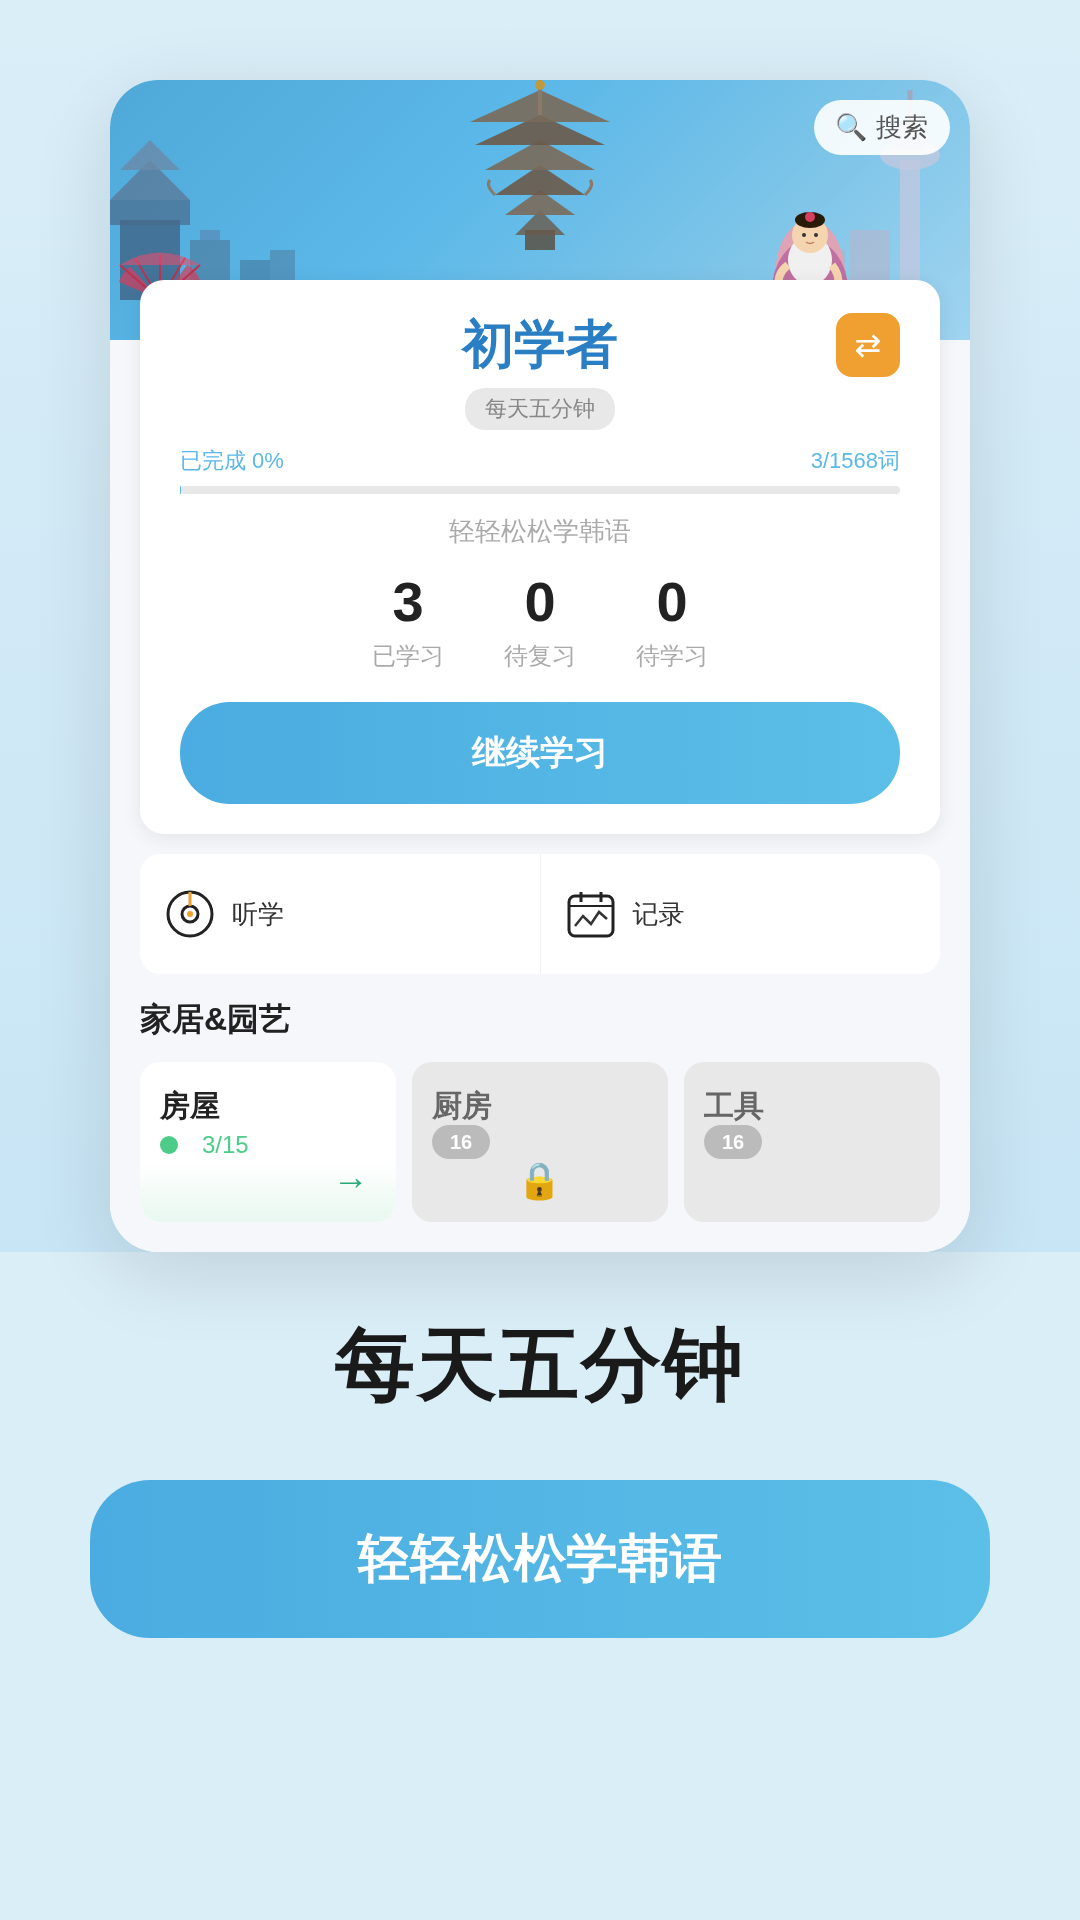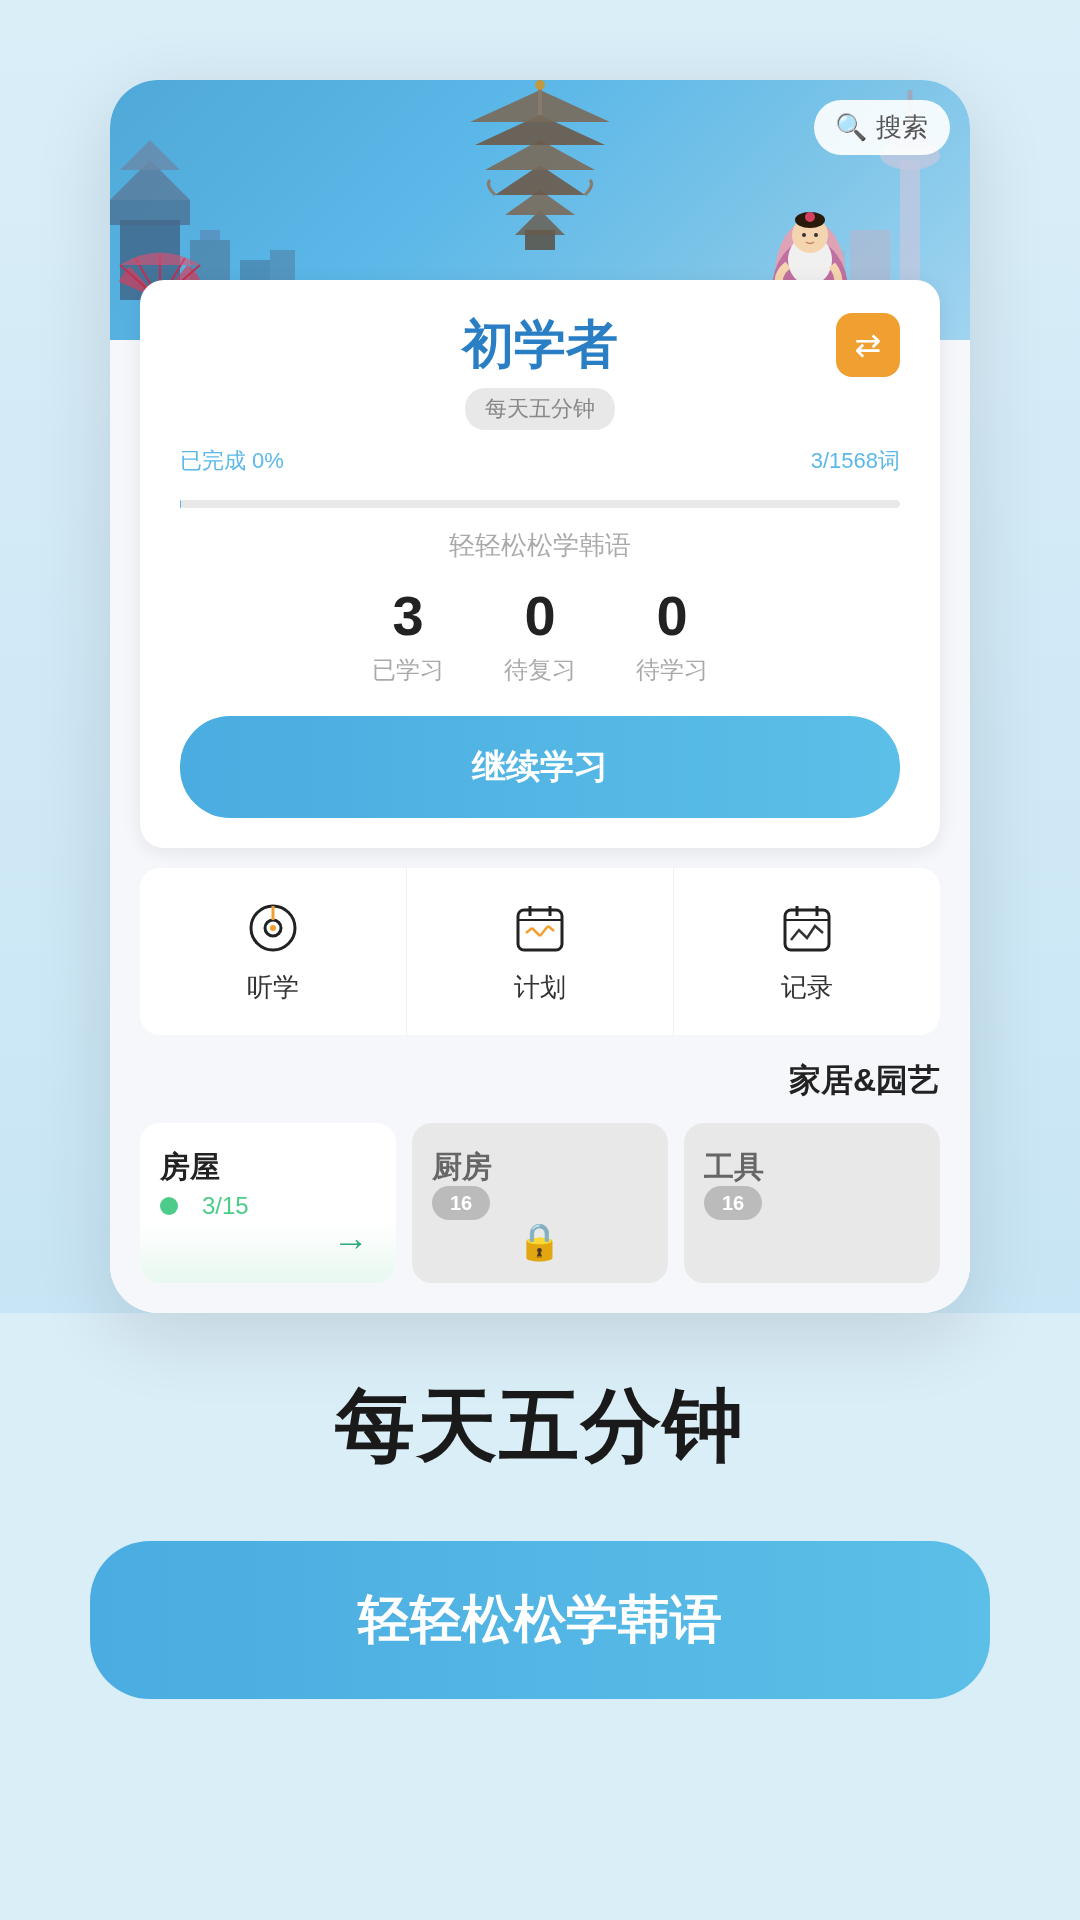--- a/index.html
+++ b/index.html
@@ -121,21 +121,21 @@
       padding: 6px 20px;
       font-size: 22px;
       color: #888;
     }
 
     
     .progress-area {
       display: flex;
       justify-content: space-between;
       align-items: center;
-      margin-bottom: 24px;
+      margin-bottom: 10px;
     }
 
     .progress-label {
       font-size: 22px;
       color: #5bb8e8;
     }
 
     .progress-count {
       font-size: 22px;
       color: #5bb8e8;
@@ -208,21 +208,21 @@
       display: flex;
       background: white;
       border-radius: 20px;
       margin-top: 20px;
       overflow: hidden;
     }
 
     .nav-icon-item {
       flex: 1;
       display: flex;
-      flex-direction: column;
+      flex-direction: row;
       align-items: center;
       padding: 30px 20px;
       gap: 12px;
       cursor: pointer;
       border-right: 1px solid #f0f0f0;
     }
 
     .nav-icon-item:last-child {
       border-right: none;
     }
@@ -240,21 +240,20 @@
     
     .category-section {
       margin-top: 24px;
     }
 
     .category-title {
       font-size: 32px;
       font-weight: 600;
       color: #222;
       margin-bottom: 20px;
-      text-align: right;
     }
 
     .category-cards {
       display: flex;
       gap: 16px;
     }
 
     .category-card {
       flex: 1;
       background: white;
@@ -531,34 +530,20 @@
           </svg>
           <span class="nav-icon-label">听学</span>
         </div>
         <div class="nav-icon-item">
           <svg class="nav-icon-svg" viewBox="0 0 60 60">
             <rect x="8" y="12" width="44" height="40" rx="6" fill="none" stroke="#222" stroke-width="3"></rect>
             <line x1="8" y1="22" x2="52" y2="22" stroke="#222" stroke-width="2"></line>
             <line x1="20" y1="8" x2="20" y2="18" stroke="#222" stroke-width="3"></line>
             <line x1="40" y1="8" x2="40" y2="18" stroke="#222" stroke-width="3"></line>
 
-            <line x1="16" y1="35" x2="22" y2="30" stroke="#f0a030" stroke-width="2.5"></line>
-            <line x1="22" y1="30" x2="30" y2="38" stroke="#f0a030" stroke-width="2.5"></line>
-            <line x1="30" y1="38" x2="38" y2="28" stroke="#f0a030" stroke-width="2.5"></line>
-            <line x1="38" y1="28" x2="44" y2="33" stroke="#f0a030" stroke-width="2.5"></line>
-          </svg>
-          <span class="nav-icon-label">计划</span>
-        </div>
-        <div class="nav-icon-item">
-          <svg class="nav-icon-svg" viewBox="0 0 60 60">
-            <rect x="8" y="12" width="44" height="40" rx="6" fill="none" stroke="#222" stroke-width="3"></rect>
-            <line x1="8" y1="22" x2="52" y2="22" stroke="#222" stroke-width="2"></line>
-            <line x1="20" y1="8" x2="20" y2="18" stroke="#222" stroke-width="3"></line>
-            <line x1="40" y1="8" x2="40" y2="18" stroke="#222" stroke-width="3"></line>
-
             <polyline points="14,42 22,32 30,40 38,28 46,35" fill="none" stroke="#333" stroke-width="2.5"></polyline>
           </svg>
           <span class="nav-icon-label">记录</span>
         </div>
       </div>
 
       <div class="category-section">
         <div class="category-title">家居&amp;园艺</div>
 
         <div class="category-cards">

